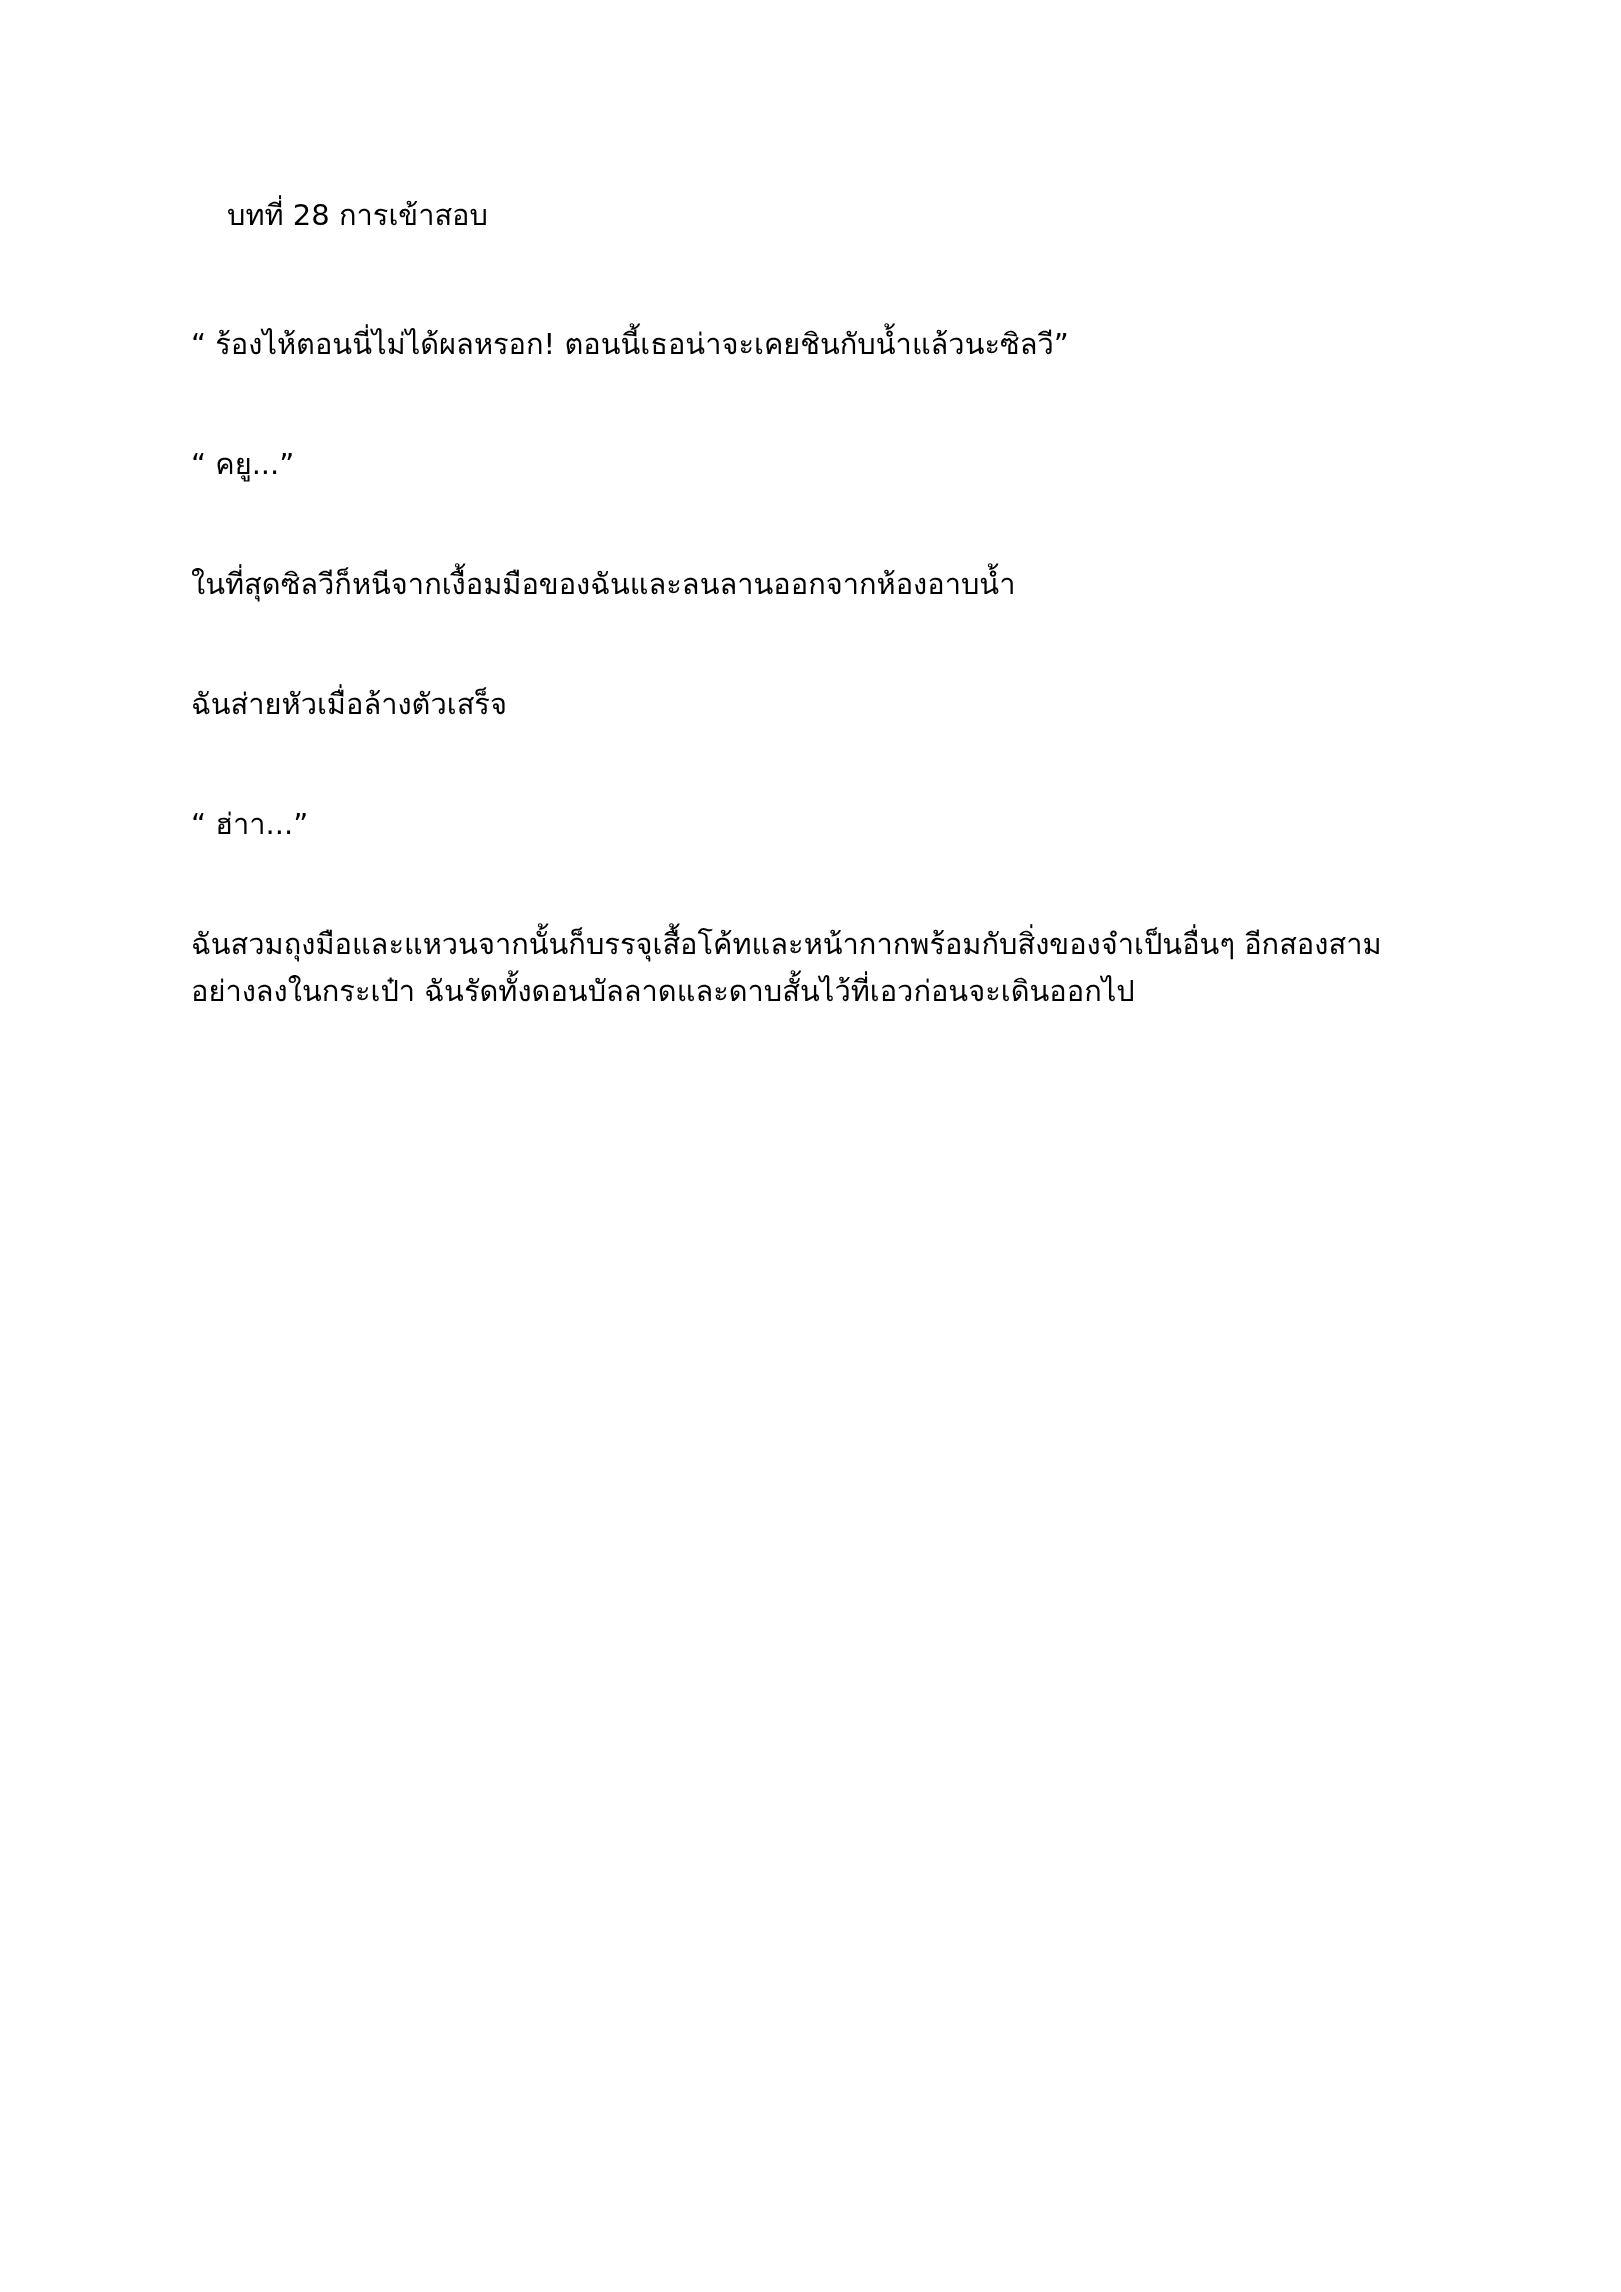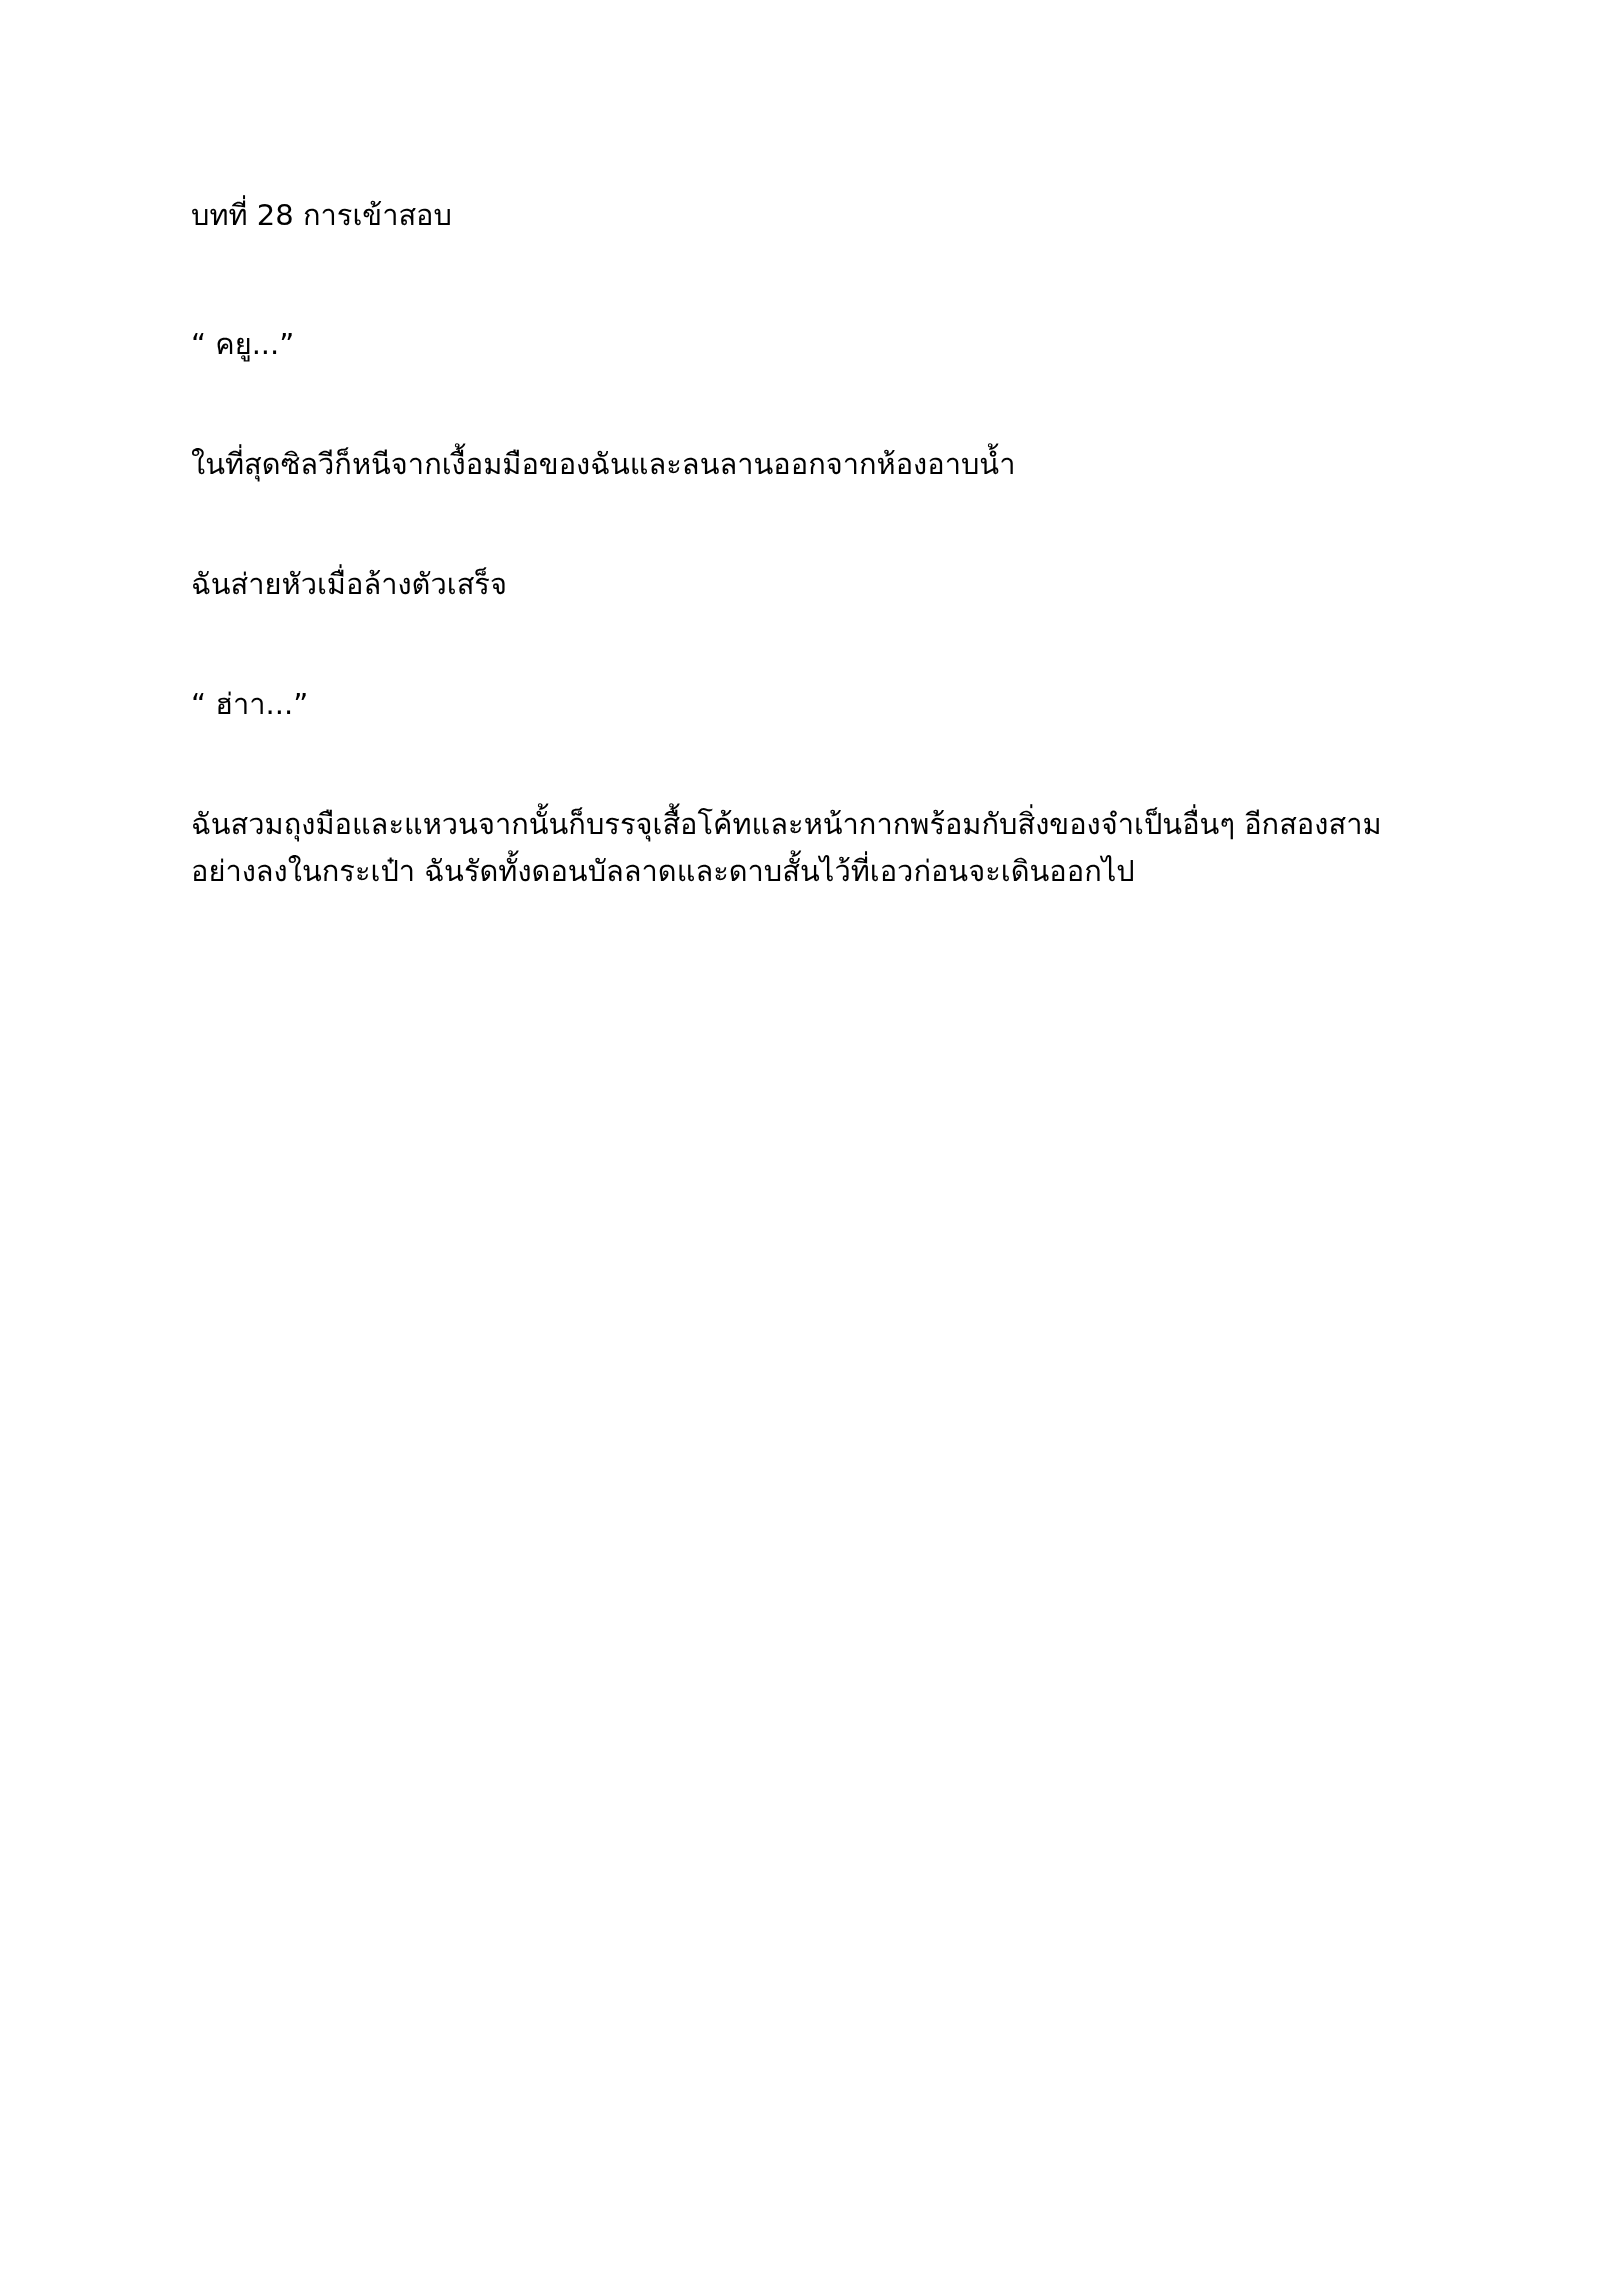--- a/index.html
+++ b/index.html
@@ -31,28 +31,30 @@
     margin: 0 0 73px 0;
     text-align: left;
     white-space: pre-wrap;
     word-wrap: break-word;
   }
   .para:last-child {
     margin-bottom: 6px;
   }
   .para.heading {
     margin-bottom: 82px;
+    margin-left: 36px;
   }
 </style>
 </head>
 <body>
 
 <div class="page">
   <div class="content">
     <p class="para heading">บทที่ 28 การเข้าสอบ</p>
+    <p class="para">“ ร้องไห้ตอนนี่ไม่ได้ผลหรอก! ตอนนี้เธอน่าจะเคยชินกับน้ำแล้วนะซิลวี”</p>
     <p class="para">“ คยู...”</p>
     <p class="para">ในที่สุดซิลวีก็หนีจากเงื้อมมือของฉันและลนลานออกจากห้องอาบน้ำ</p>
     <p class="para">ฉันส่ายหัวเมื่อล้างตัวเสร็จ</p>
     <p class="para">“ ฮ่าา...”</p>
     <p class="para">ฉันสวมถุงมือและแหวนจากนั้นก็บรรจุเสื้อโค้ทและหน้ากากพร้อมกับสิ่งของจำเป็นอื่นๆ อีกสองสามอย่างลงในกระเป๋า ฉันรัดทั้งดอนบัลลาดและดาบสั้นไว้ที่เอวก่อนจะเดินออกไป</p>
   </div>
 </div>
 
 
 </body></html>

